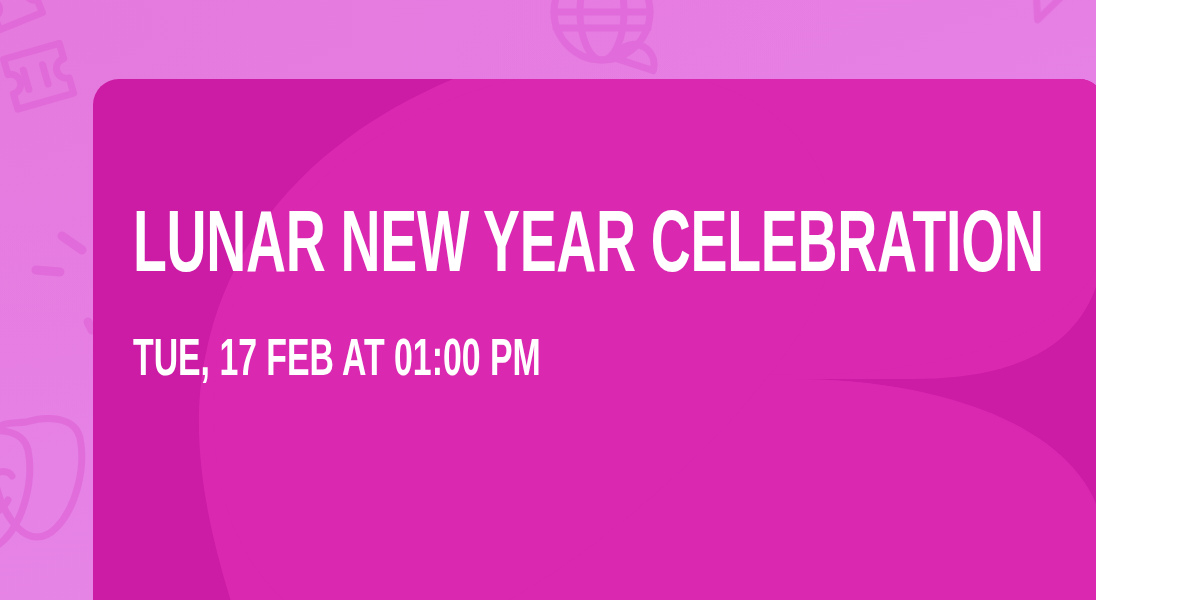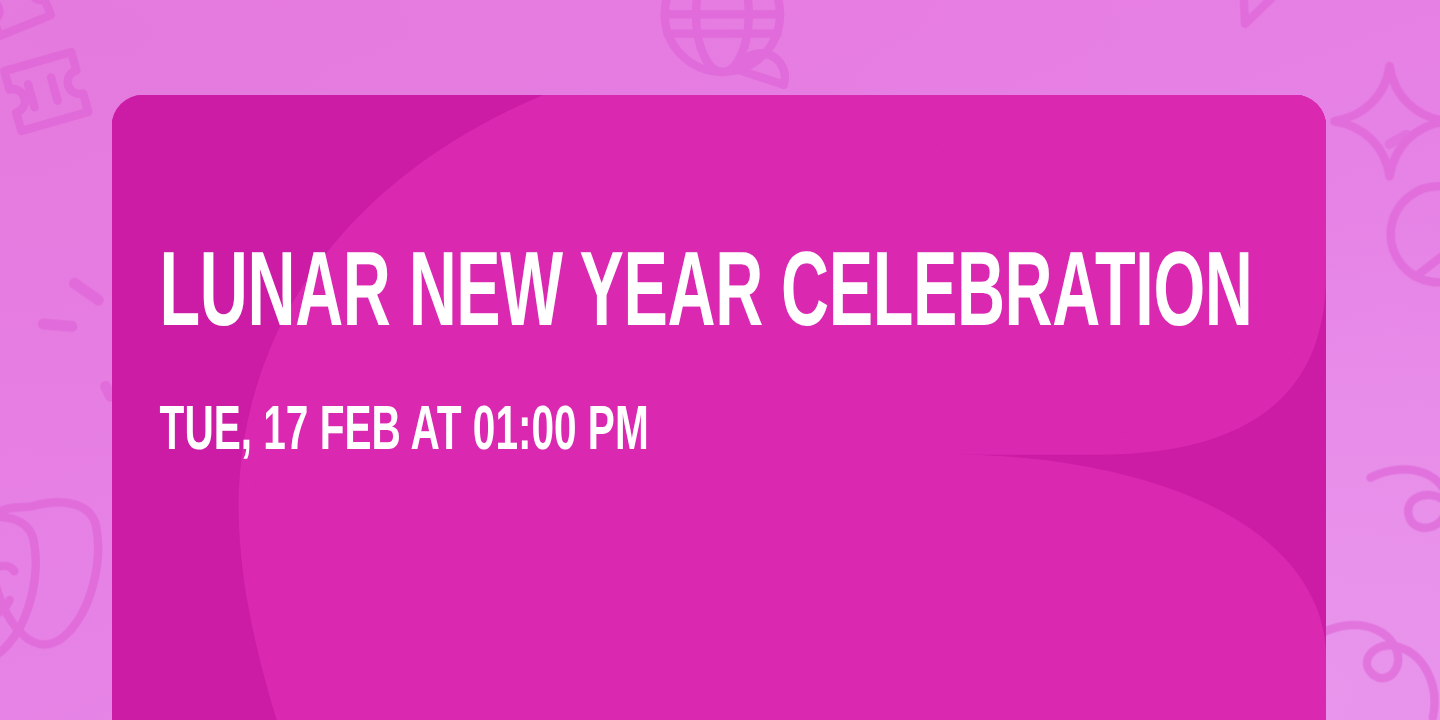--- a/index.html
+++ b/index.html
@@ -2,21 +2,21 @@
 <html><head>
 <meta charset="utf-8">
 <style>
   html, body {
     margin: 0;
     padding: 0;
     background: #ffffff;
   }
   #stage {
     position: relative;
-    width: 1200px;
+    width: 1096px;
     height: 600px;
     overflow: hidden;
     font-family: "Liberation Sans", sans-serif;
   }
 
   
   .bg {
     position: absolute;
     inset: 0;
     background:

